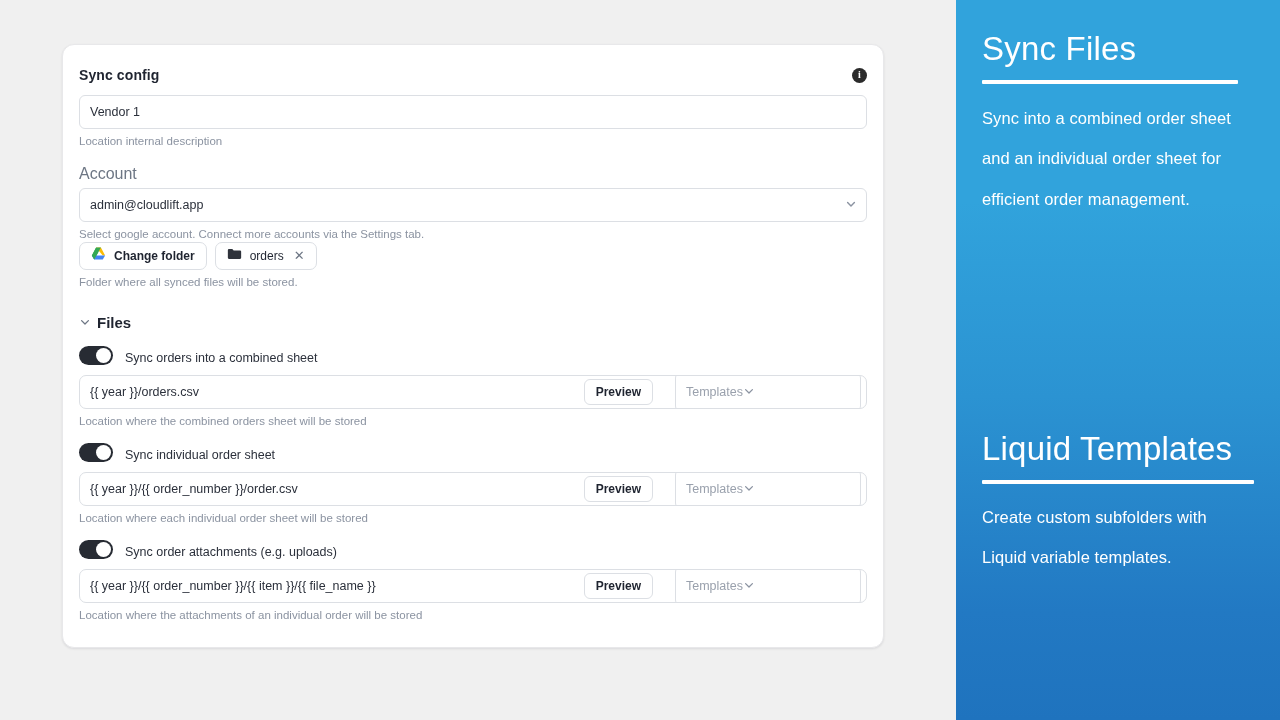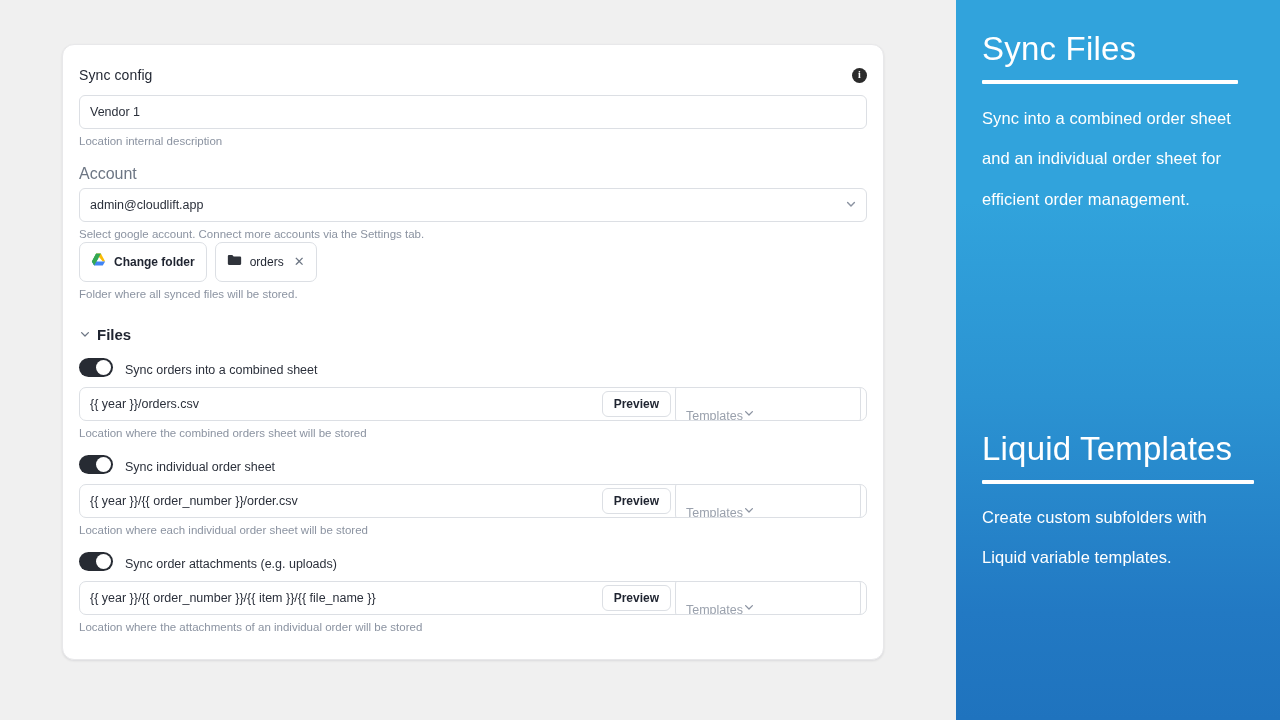--- a/index.html
+++ b/index.html
@@ -28,21 +28,21 @@
     border-radius: 12px;
     box-shadow: 0 1px 3px rgba(16,24,40,.06), 0 1px 2px rgba(16,24,40,.04);
     padding: 16px 16px 24px 16px;
   }
 
   .card-head {
     display: flex; align-items: center; justify-content: space-between;
     padding: 6px 0 12px 0;
   }
   .card-title {
-    font-size: 14px; font-weight: normal; color: #1f2430; letter-spacing: .1px;
+    font-size: 14px; font-weight: bold; color: #1f2430; letter-spacing: .1px;
   }
   .info-icon {
     width: 15px; height: 15px; border-radius: 50%;
     background: #2b2b2b; color: #fff;
     font-size: 10px; font-weight: bold; font-family: "Liberation Serif", serif;
     display: flex; align-items: center; justify-content: center;
     line-height: 1; cursor: pointer;
   }
 
   
@@ -75,21 +75,21 @@
   }
 
   
   .section-title {
     font-size: 15px; font-weight: bold; color: #1f2430;
     margin-top: 22px; margin-bottom: 8px;
   }
   .chip-row { display: flex; align-items: center; gap: 8px; }
   .chip {
     display: inline-flex; align-items: center; gap: 8px;
-    height: 40px; padding: 0 11px;
+    height: 28px; padding: 0 11px;
     border: 1px solid #dcdfe4; border-radius: 7px;
     background: #fff;
     font-size: 12px; color: #1f2430;
     cursor: pointer;
   }
   .chip.bold { font-weight: bold; }
   .chip .x {
     color: #6d7684; font-size: 13px; margin-left: 2px; cursor: pointer;
   }
 
@@ -140,22 +140,23 @@
     font-family: "Liberation Sans", sans-serif;
     cursor: pointer;
     margin-right: 4px;
   }
   .tmpl-select {
     flex: 0 0 186px;
     position: relative;
     height: 40px;
     border: 1px solid #dcdfe4; border-radius: 6px;
     background: #fff;
-    display: flex; align-items: flex-end;
+    display: flex; align-items: center;
     cursor: pointer;
+    margin-left: 18px;
   }
   .tmpl-select .ph {
     font-size: 12.5px; color: #9aa1ad; padding-left: 10px;
   }
 
   
   .right-pane {
     width: 324px; height: 720px; flex: 0 0 324px;
     background: linear-gradient(180deg, #31a3dc 0%, #31a3dc 28%, #2b93d2 55%, #2279c3 85%, #1f73be 100%);
     color: #fff;

